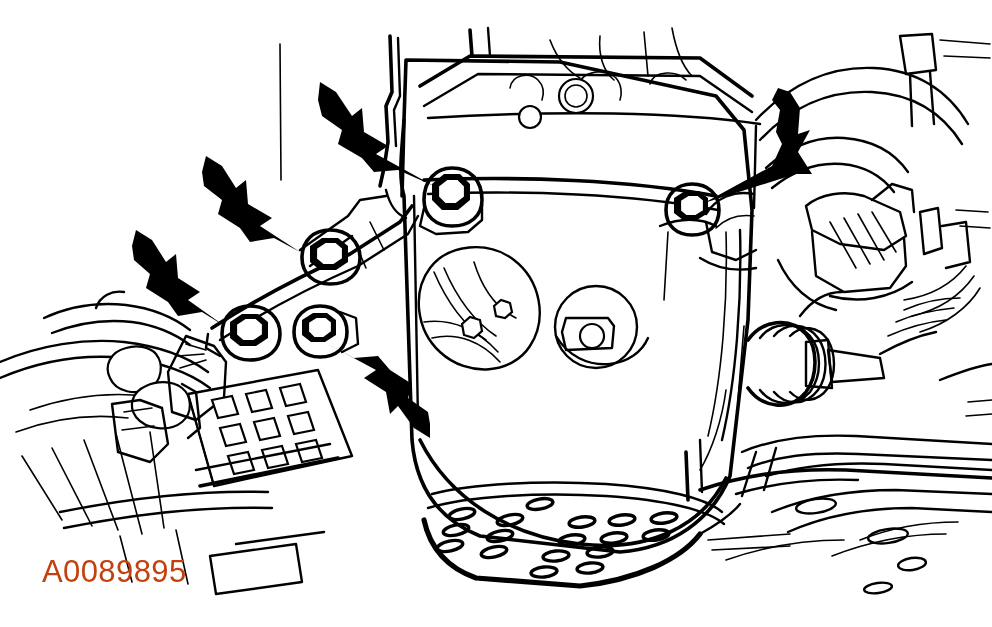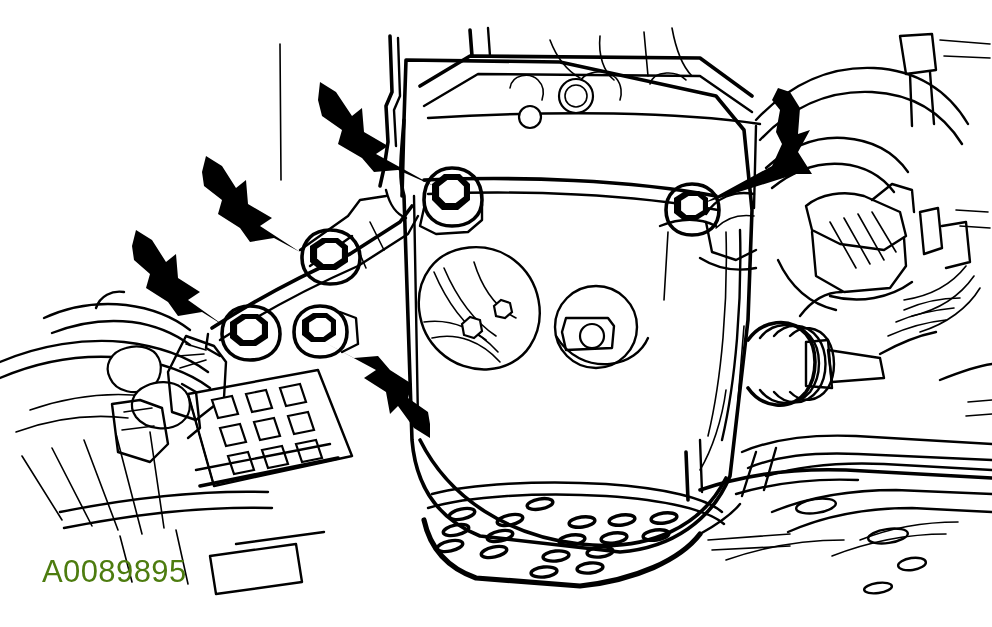--- a/index.html
+++ b/index.html
@@ -48,21 +48,21 @@
   }
   #caption-layer {
     position: absolute;
     left: 42px;
     top: 556px;
   }
   #figure-code {
     font-family: "Liberation Sans", sans-serif;
     font-size: 31px;
     letter-spacing: 0.4px;
-    color: #4d7c0f;
+    color: #c2410c;
     white-space: nowrap;
     line-height: 1;
   }
 </style>
 </head>
 <body>
 
 <div id="figure-root">
 
   <svg id="figure-svg" viewBox="0 0 992 627" xmlns="http://www.w3.org/2000/svg">

